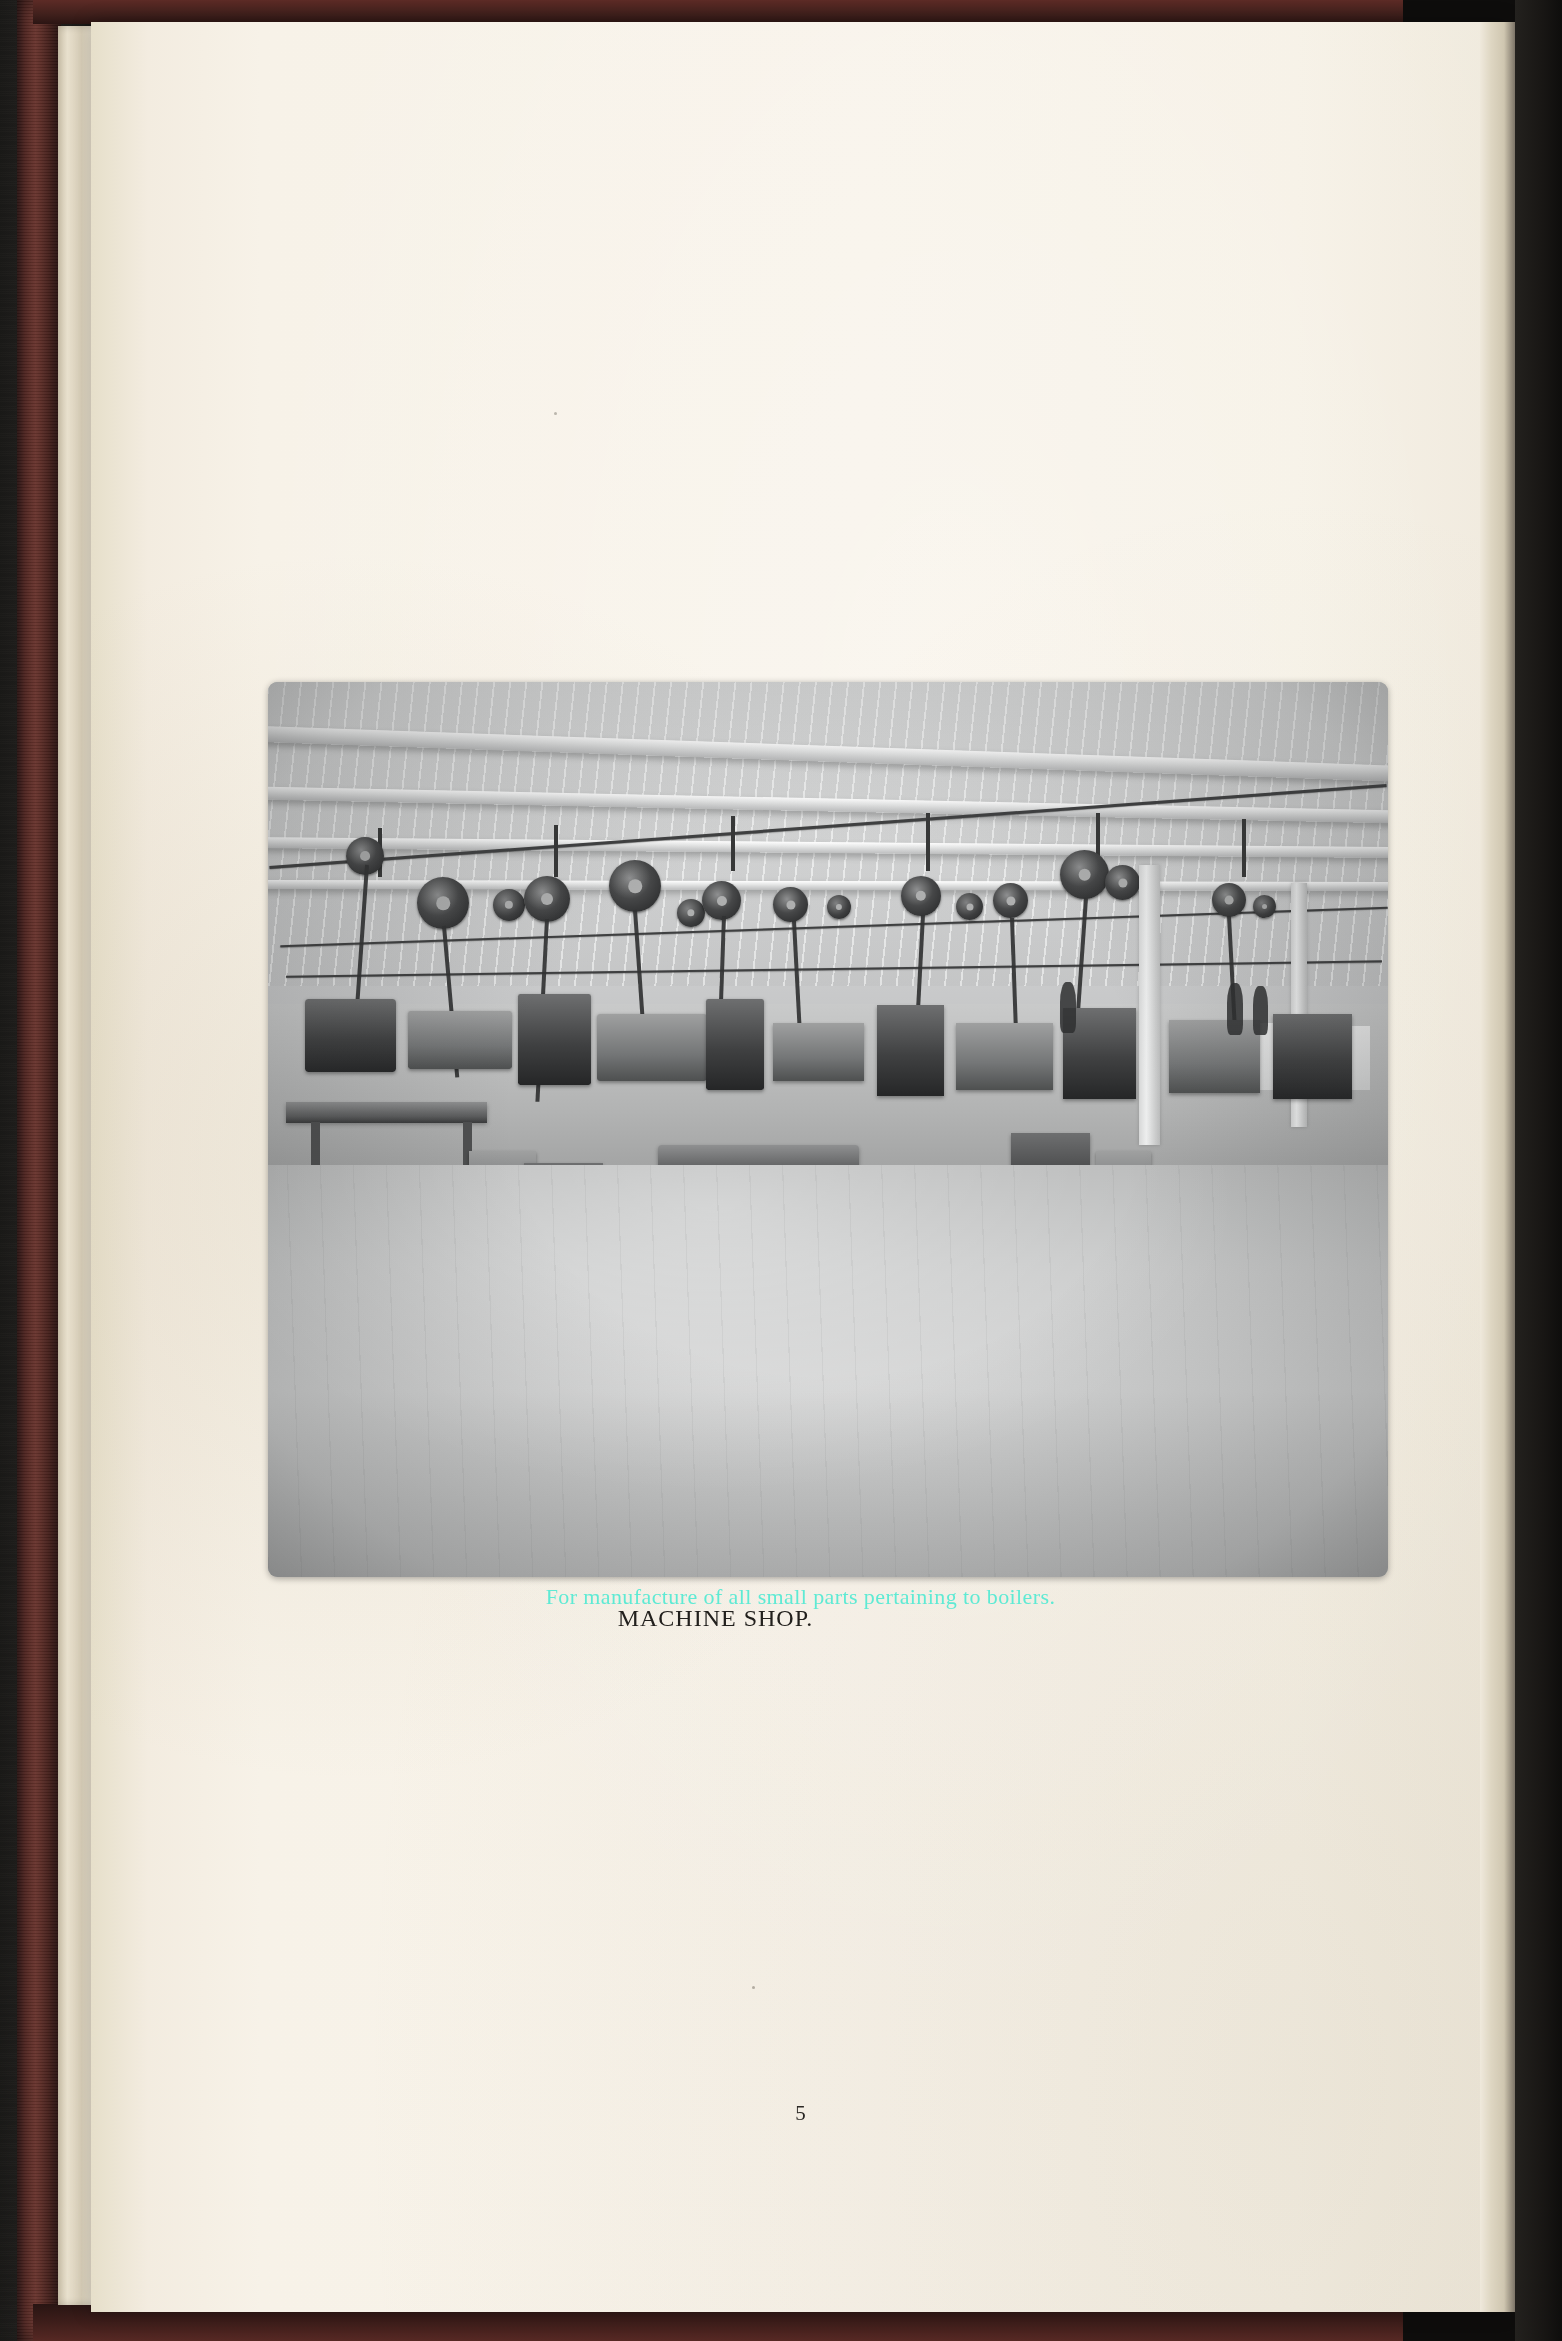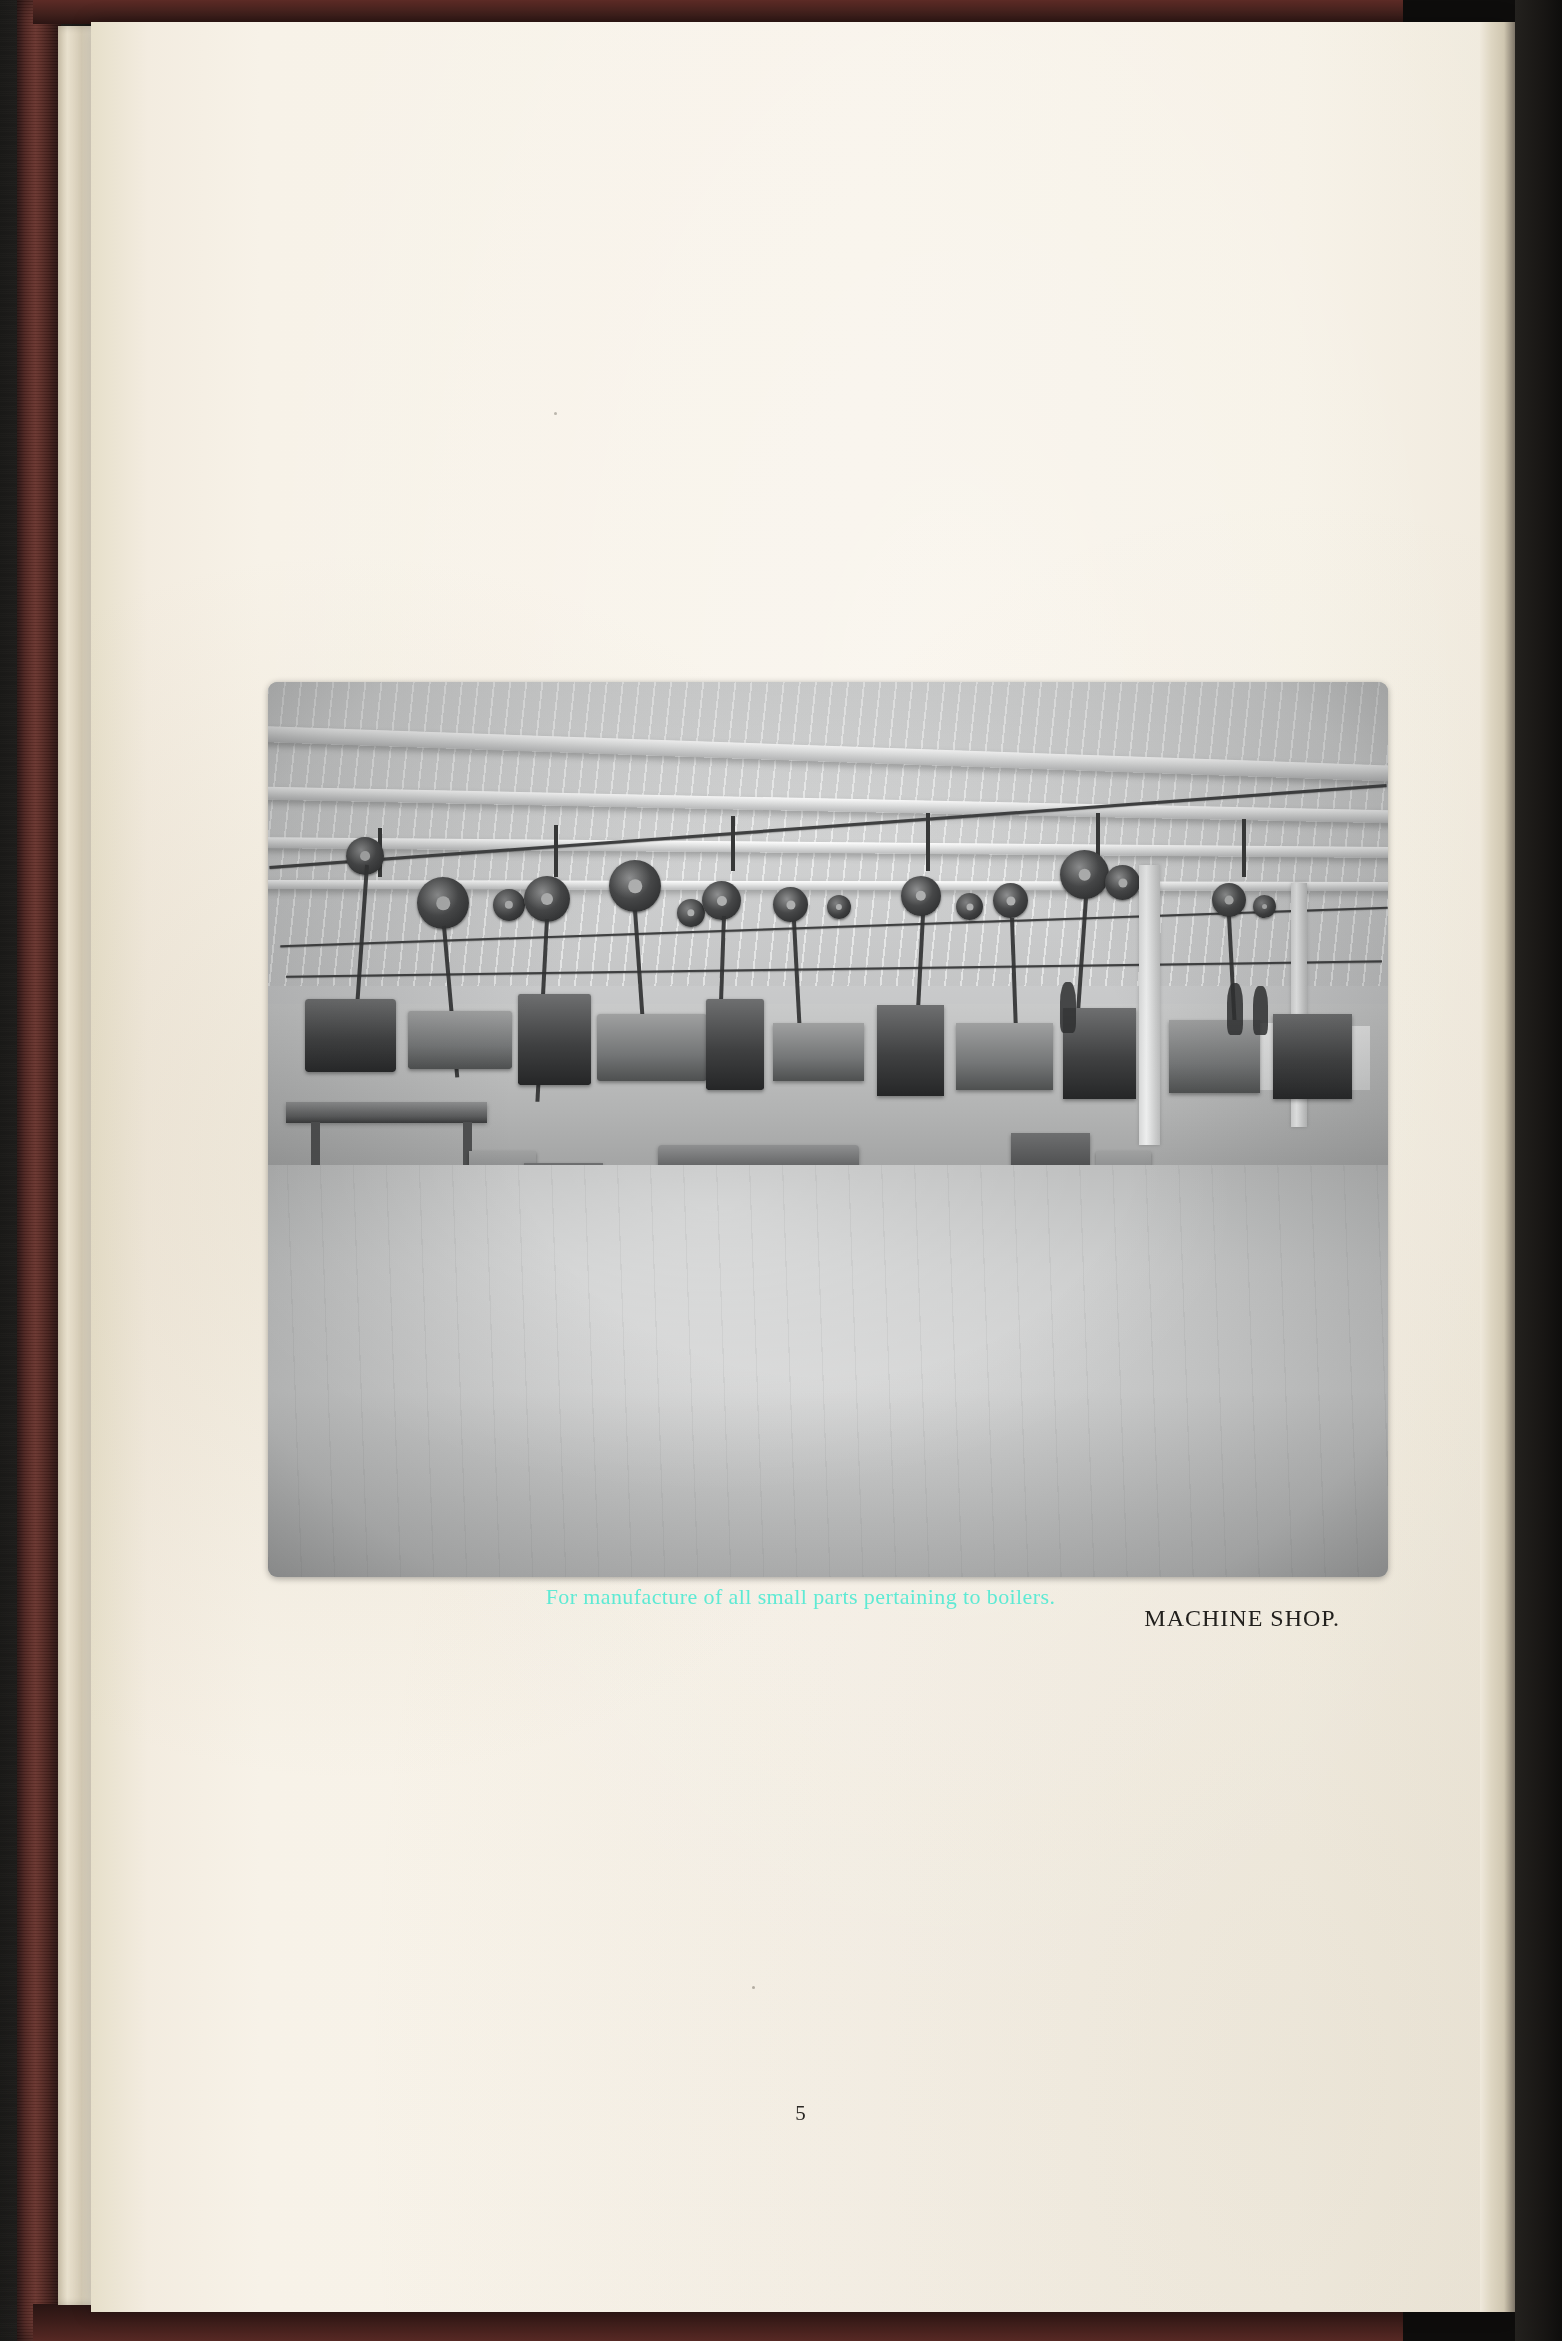--- a/index.html
+++ b/index.html
@@ -268,21 +268,21 @@
     pointer-events: none;
     background:
       radial-gradient(ellipse at 50% 48%, rgba(0,0,0,0) 40%, rgba(40,45,45,0.22) 85%, rgba(30,34,34,0.35) 100%);
   }
   
   .caption-main {
     position: absolute;
     left: 91px;
     top: 1605px;
     width: 1249px;
-    text-align: right;
+    text-align: center;
     font-family: "Liberation Serif", serif;
     font-size: 24px;
     letter-spacing: 1px;
     color: #22201d;
   }
   .caption-sub {
     position: absolute;
     left: 91px;
     top: 1584px;
     width: 1419px;

